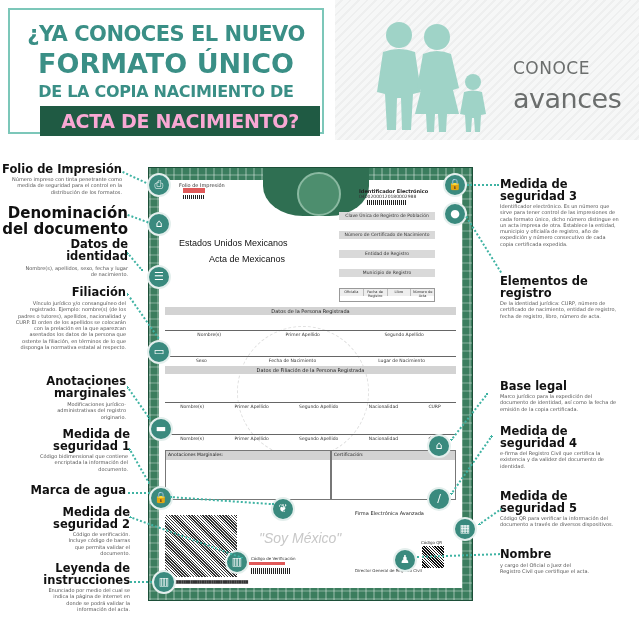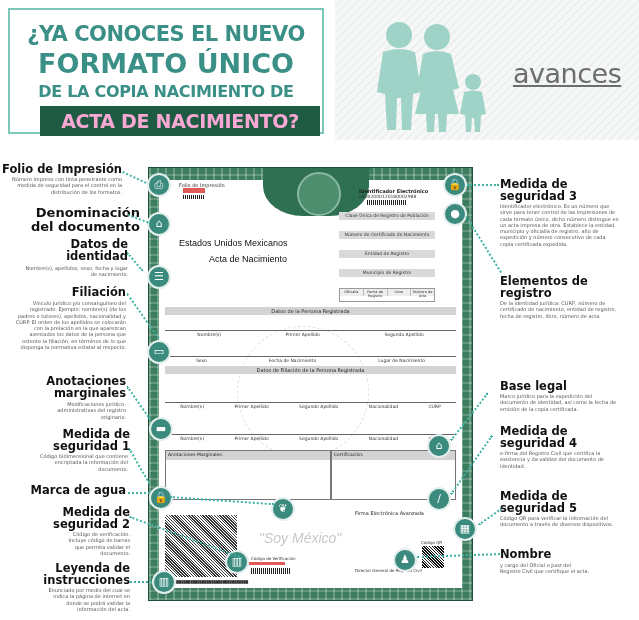--- a/index.html
+++ b/index.html
@@ -11,21 +11,21 @@
   .t1, .t2, .t3 { position: absolute; left: 0; width: 100%; text-align: center; color: #3a8f86; font-weight: bold; font-family: "DejaVu Sans", sans-serif; }
   .t1 { top: 12px; font-size: 21px; letter-spacing: -0.5px; }
   .t2 { top: 38px; font-size: 27px; letter-spacing: 0px; }
   .t3 { top: 72px; font-size: 16px; letter-spacing: -0.3px; }
   .t4 { position: absolute; left: 30px; top: 96px; width: 280px; height: 30px; background: #1f5a43; color: #f9a8d4; font-weight: bold; font-size: 19px; text-align: center; line-height: 30px; letter-spacing: -0.3px; }
 
   .promo { left: 335px; top: 0px; width: 304px; height: 140px; background: repeating-linear-gradient(135deg, #f6f7f7 0px, #f6f7f7 4px, #eeefef 4px, #eeefef 6px); }
   .promo-text { position: absolute; left: 178px; top: 60px; color: #6b6e6d; font-family: "DejaVu Sans", sans-serif; line-height: 1; }
   .promo-l1 { font-size: 17px; letter-spacing: 0.5px; }
   .promo-l2 { font-size: 17px; margin-top: 1px; letter-spacing: 0.3px; }
-  .promo-l3 { font-size: 27px; margin-top: 0px; letter-spacing: -0.5px; text-decoration: underline; }
+  .promo-l3 { font-size: 27px; margin-top: 8px; letter-spacing: -0.5px; }
 
   
   .cert { left: 148px; top: 167px; width: 325px; height: 434px; background: #2f6f52; border: 1px solid #1c4e38; box-sizing: border-box; }
   .cert-border { position: absolute; inset: 0; background:
       repeating-linear-gradient(90deg, rgba(255,255,255,0.25) 0 2px, transparent 2px 8px),
       repeating-linear-gradient(0deg, rgba(255,255,255,0.2) 0 2px, transparent 2px 8px),
       #3b7d5e; }
   .cert-inner { position: absolute; left: 10px; top: 12px; right: 10px; bottom: 12px; background: #ffffff; }
   .seal-band { position: absolute; left: 104px; top: -12px; width: 106px; height: 48px; background: #2f6f52; border-bottom-left-radius: 40px 30px; border-bottom-right-radius: 40px 30px; }
   .seal { position: absolute; left: 138px; top: -8px; width: 40px; height: 40px; border-radius: 50%; background: #4d8e6e; border: 2px solid #8ab9a1; }
@@ -94,41 +94,42 @@
     <g fill="#9fd3c7">
       <circle cx="44" cy="25" r="13"></circle>
       <path d="M28 42 Q44 36 60 42 L66 82 L58 84 L56 120 L47 120 L46 88 L42 88 L41 120 L32 120 L30 84 L22 82 Z"></path>
       <circle cx="82" cy="27" r="13"></circle>
       <path d="M68 44 Q82 38 96 44 L104 78 L98 80 L104 104 L92 104 L91 122 L84 122 L83 104 L80 104 L79 122 L72 122 L71 104 L60 104 L66 80 L62 78 Z"></path>
       <circle cx="118" cy="72" r="8"></circle>
       <path d="M109 82 Q118 79 127 82 L131 104 L126 105 L125 122 L120 122 L119 108 L117 108 L116 122 L111 122 L110 105 L105 104 Z"></path>
     </g>
   </svg>
   <div class="promo-text">
+    <div class="promo-l1">CONOCE</div>
     <div class="promo-l3">avances</div>
   </div>
 </div>
 
 <div class="abs cert">
   <div class="cert-border"></div>
   <div class="cert-inner">
     <div class="seal-band"></div>
     <div class="seal"></div>
     <div class="watermark"></div>
 
     <div class="folio-label">Folio de Impresión</div>
     <div class="folio-num"></div>
     <div class="barcode-sm"></div>
 
     <div class="id-label">Identificador Electrónico</div>
     <div class="id-num">04002000120180002988</div>
     <div class="barcode-id"></div>
 
     <div class="estados">Estados Unidos Mexicanos</div>
-    <div class="acta">Acta de Nacimiento</div>
+    <div class="acta">Acta de Mexicanos</div>
 
     <div class="grey-field" style="top:32px">Clave Única de Registro de Población</div>
     <div class="grey-field" style="top:51px">Número de Certificado de Nacimiento</div>
     <div class="grey-field" style="top:70px">Entidad de Registro</div>
     <div class="grey-field" style="top:89px">Municipio de Registro</div>
     <div class="reg-table">
       <div>Oficialía</div>
       <div>Fecha de Registro</div>
       <div>Libro</div>
       <div>Número de Acta</div>
@@ -195,21 +196,21 @@
 <div class="ic" style="left:443px;top:173px">🔒</div>
 <div class="ic" style="left:443px;top:202px">●</div>
 <div class="ic" style="left:427px;top:434px">⌂</div>
 <div class="ic" style="left:427px;top:487px">/</div>
 <div class="ic" style="left:453px;top:517px">▦</div>
 <div class="ic" style="left:393px;top:548px">♟</div>
 
 <div class="co-title right" style="left:0;width:122px;top:163px;font-size:11.5px">Folio de Impresión</div>
 <div class="co-desc right" style="left:8px;width:114px;top:176px">Número impreso con tinta penetrante como medida de seguridad para el control en la distribución de los formatos.</div>
 
-<div class="co-title right" style="left:12px;width:128px;top:206px;font-size:13px">Denominación del documento</div>
+<div class="co-title right" style="left:0;width:128px;top:206px;font-size:15px">Denominación del documento</div>
 
 <div class="co-title right" style="left:40px;width:88px;top:238px;font-size:11.5px">Datos de identidad</div>
 <div class="co-desc right" style="left:20px;width:108px;top:265px">Nombre(s), apellidos, sexo, fecha y lugar de nacimiento.</div>
 
 <div class="co-title right" style="left:0;width:126px;top:286px;font-size:11.5px">Filiación</div>
 <div class="co-desc right" style="left:12px;width:114px;top:300px">Vínculo jurídico y/o consanguíneo del registrado. Ejemplo: nombre(s) (de los padres o tutores), apellidos, nacionalidad y CURP. El orden de los apellidos se colocarán con la prelación en la que aparezcan asentados los datos de la persona que ostente la filiación, en términos de lo que disponga la normativa estatal al respecto.</div>
 
 <div class="co-title right" style="left:0;width:126px;top:375px;font-size:11.5px">Anotaciones marginales</div>
 <div class="co-desc right" style="left:50px;width:76px;top:401px">Modificaciones jurídico-administrativas del registro originario.</div>
 

